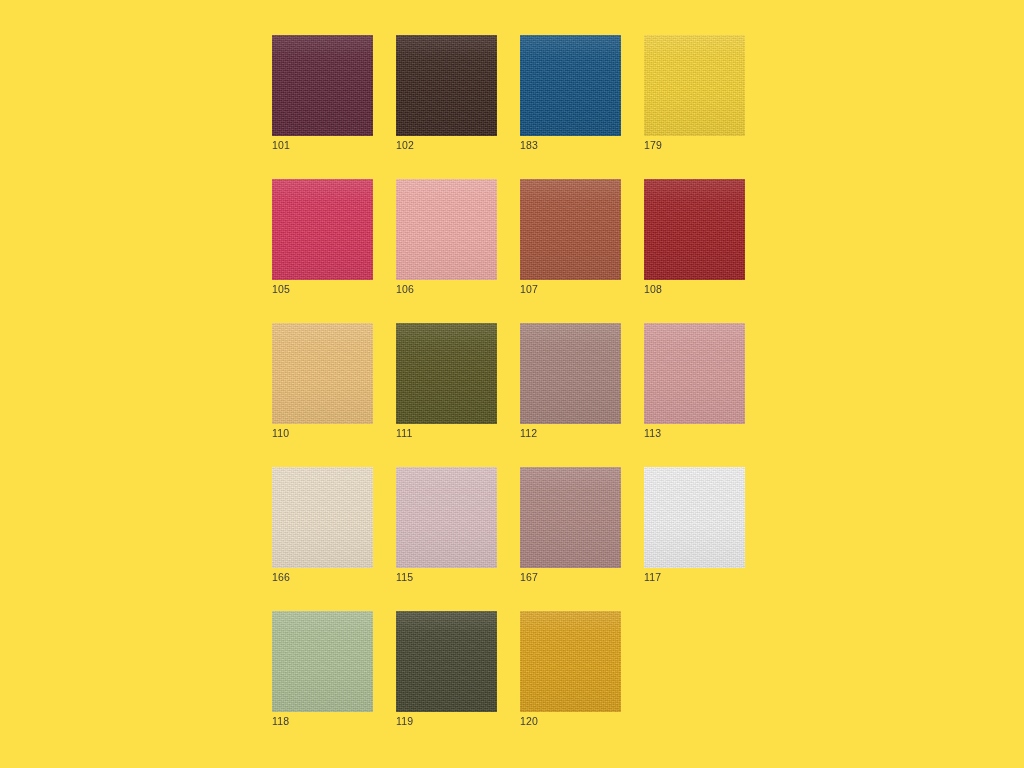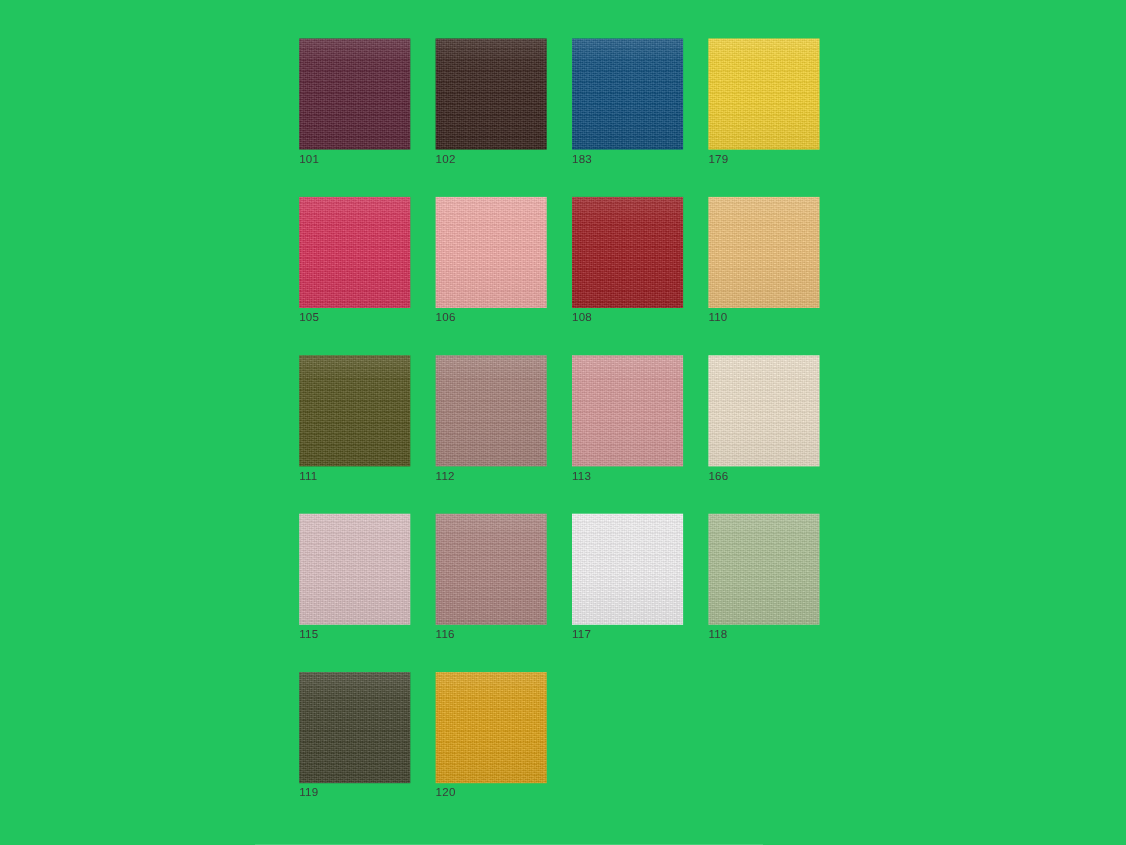--- a/index.html
+++ b/index.html
@@ -11,21 +11,21 @@
     height: 768px;
     background: #ffffff;
     font-family: "Liberation Sans", sans-serif;
     overflow: hidden;
   }
 
   #sheet {
     position: relative;
     width: 1024px;
     height: 768px;
-    background: #22c55e;
+    background: #fde047;
     text-align: right;
   }
 
   #swatch-grid {
     position: absolute;
     left: 272px;
     top: 35px;
     display: grid;
     grid-template-columns: repeat(4, 101px);
     grid-template-rows: repeat(5, 117px);
@@ -163,20 +163,28 @@
       </div>
       <div class="swatch-cell">
         <div class="swatch-chip" style="background-color: rgb(244, 173, 168);">
           <div class="tex-weave"></div>
           <div class="tex-grain"></div>
           <div class="tex-shade"></div>
         </div>
         <div class="swatch-label">106</div>
       </div>
       <div class="swatch-cell">
+        <div class="swatch-chip" style="background-color: rgb(169, 84, 58);">
+          <div class="tex-weave"></div>
+          <div class="tex-grain"></div>
+          <div class="tex-shade"></div>
+        </div>
+        <div class="swatch-label">107</div>
+      </div>
+      <div class="swatch-cell">
         <div class="swatch-chip" style="background-color: rgb(160, 30, 34);">
           <div class="tex-weave"></div>
           <div class="tex-grain"></div>
           <div class="tex-shade"></div>
         </div>
         <div class="swatch-label">108</div>
       </div>
       <div class="swatch-cell">
         <div class="swatch-chip" style="background-color: rgb(240, 194, 121);">
           <div class="tex-weave"></div>
@@ -224,21 +232,21 @@
           <div class="tex-shade"></div>
         </div>
         <div class="swatch-label">115</div>
       </div>
       <div class="swatch-cell">
         <div class="swatch-chip" style="background-color: rgb(176, 135, 131);">
           <div class="tex-weave"></div>
           <div class="tex-grain"></div>
           <div class="tex-shade"></div>
         </div>
-        <div class="swatch-label">116</div>
+        <div class="swatch-label">167</div>
       </div>
       <div class="swatch-cell">
         <div class="swatch-chip" style="background-color: rgb(247, 245, 247);">
           <div class="tex-weave"></div>
           <div class="tex-grain"></div>
           <div class="tex-shade"></div>
         </div>
         <div class="swatch-label">117</div>
       </div>
       <div class="swatch-cell">

